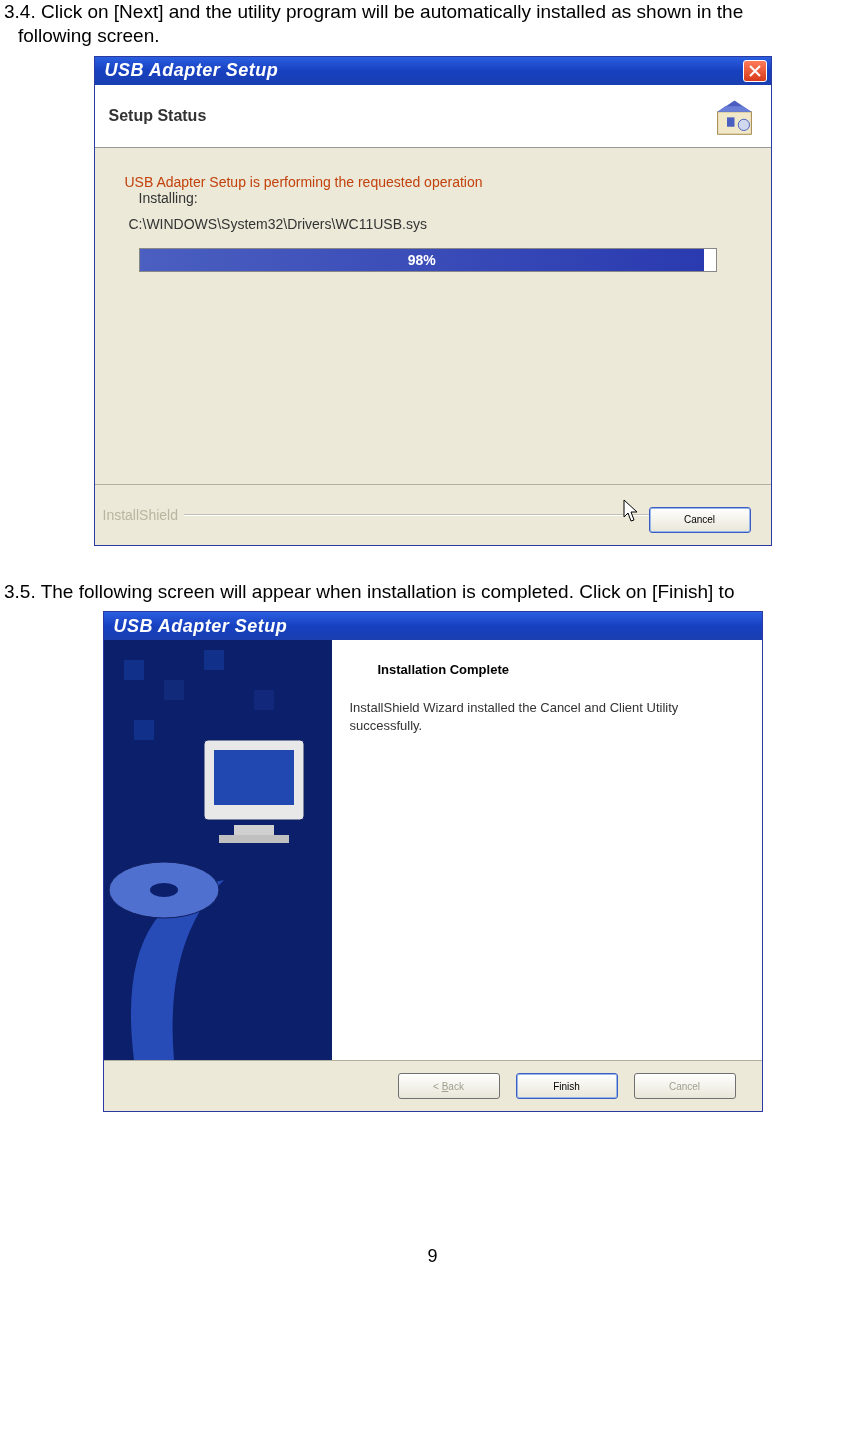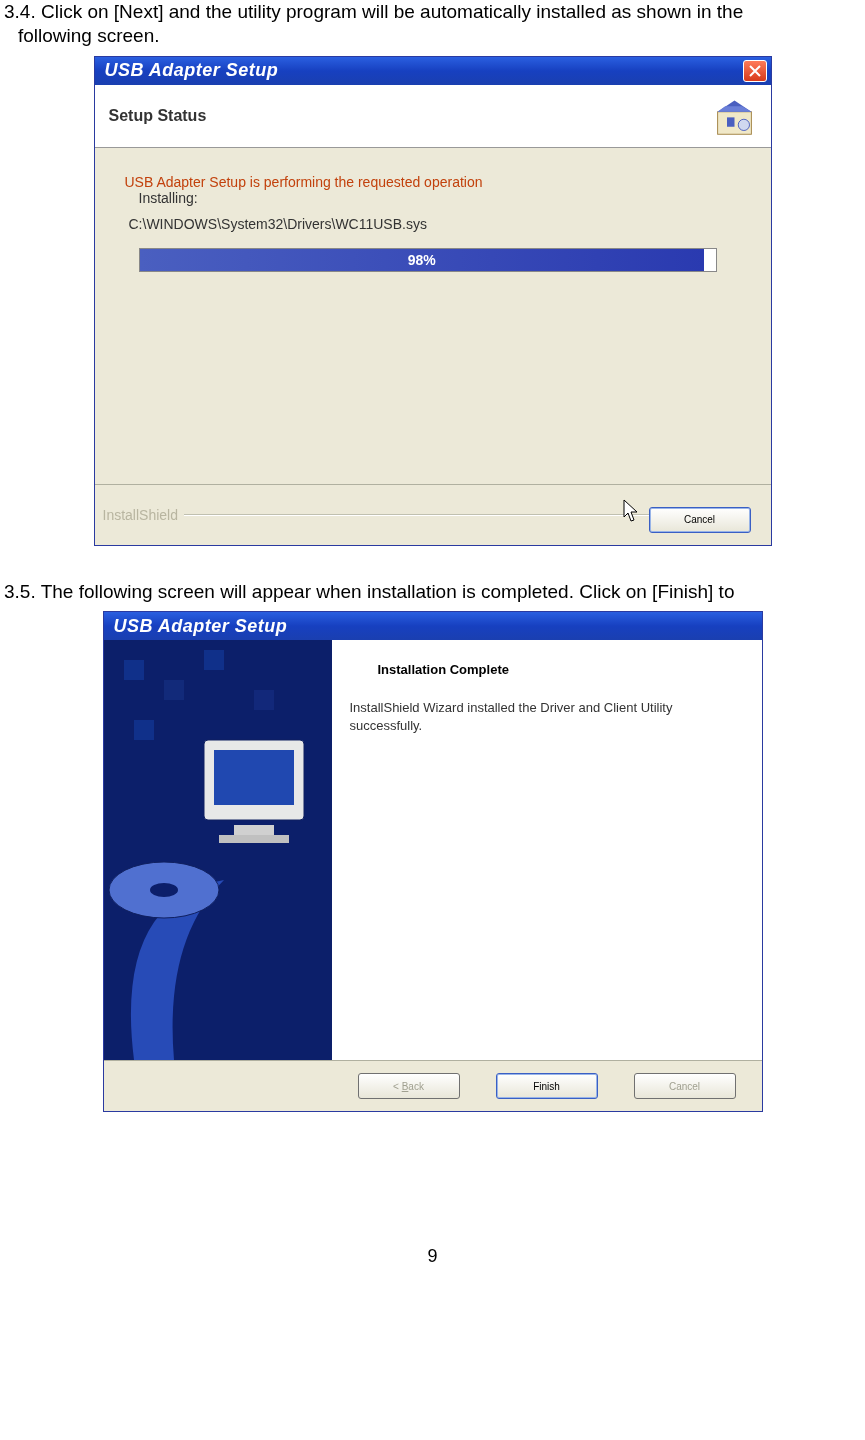--- a/index.html
+++ b/index.html
@@ -147,21 +147,21 @@
     background:#fff;
     padding: 22px 18px 10px 18px;
   }
   .d2-right-title { font-weight:bold; font-size:13px; color:#000; margin-bottom:22px;padding-left:28px; }
   .d2-right-text { font-size:13px; color:#333; line-height:1.4; }
   .d2-footer {
     background:#ece9d8;
     border-top:1px solid #b0b0a0;
     height:50px;
     display:flex; align-items:center; justify-content:flex-end;
-    gap:36px;
+    gap:16px;
     padding-right: 26px;
   }
   .page-number { text-align:center; font-size:18px; margin-top: 100px; margin-bottom:20px;}
   .u { text-decoration: underline; }
 </style>
 </head>
 <body>
 
 <div class="page">
 
@@ -245,21 +245,21 @@
           <rect x="130" y="185" width="40" height="10" fill="#d0d0d0"></rect>
           <rect x="115" y="195" width="70" height="8" fill="#c0c0c0"></rect>
 
           <path d="M 30 420 Q 10 260 120 240 Q 60 300 70 420 Z" fill="#2a50c0" opacity="0.9"></path>
           <ellipse cx="60" cy="250" rx="55" ry="28" fill="#5070d0" stroke="#102060"></ellipse>
           <ellipse cx="60" cy="250" rx="14" ry="7" fill="#0c1f6a"></ellipse>
         </svg>
       </div>
       <div class="d2-right">
         <div class="d2-right-title">Installation Complete</div>
-        <div class="d2-right-text">InstallShield Wizard installed the Driver and Client Utility successfully.</div>
+        <div class="d2-right-text">InstallShield Wizard installed the Cancel and Client Utility successfully.</div>
       </div>
     </div>
     <div class="d2-footer">
       <div class="xp-button disabled">
         <span>&lt; <span class="u">B</span>ack</span>
       </div>
       <div class="xp-button default">
         <span>Finish</span>
       </div>
       <div class="xp-button disabled">

